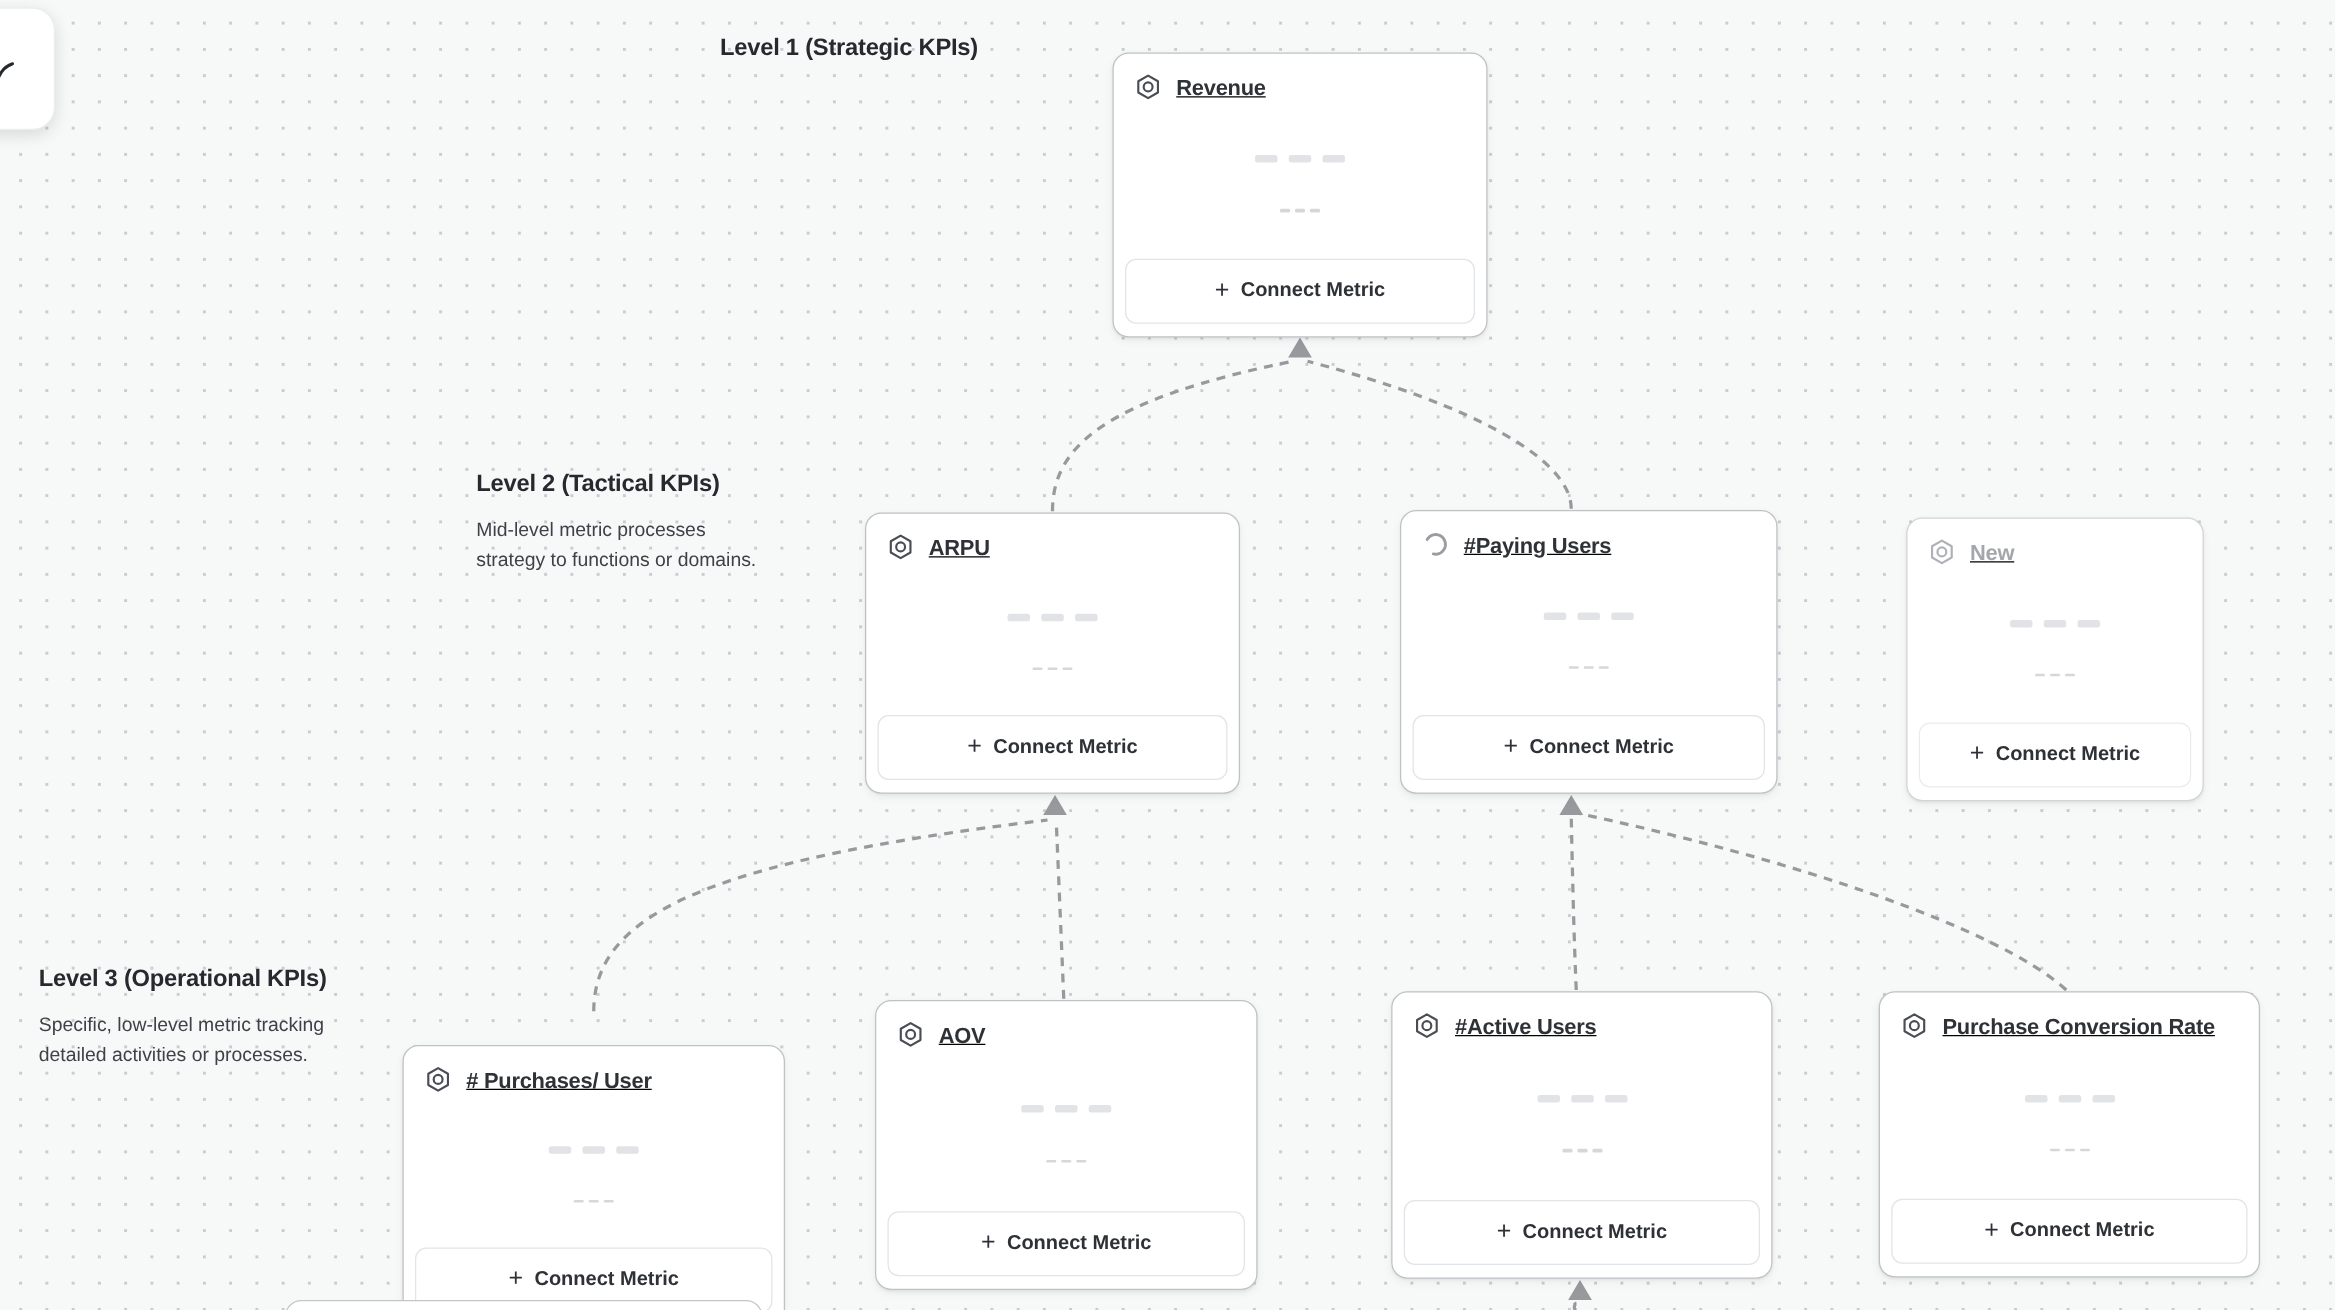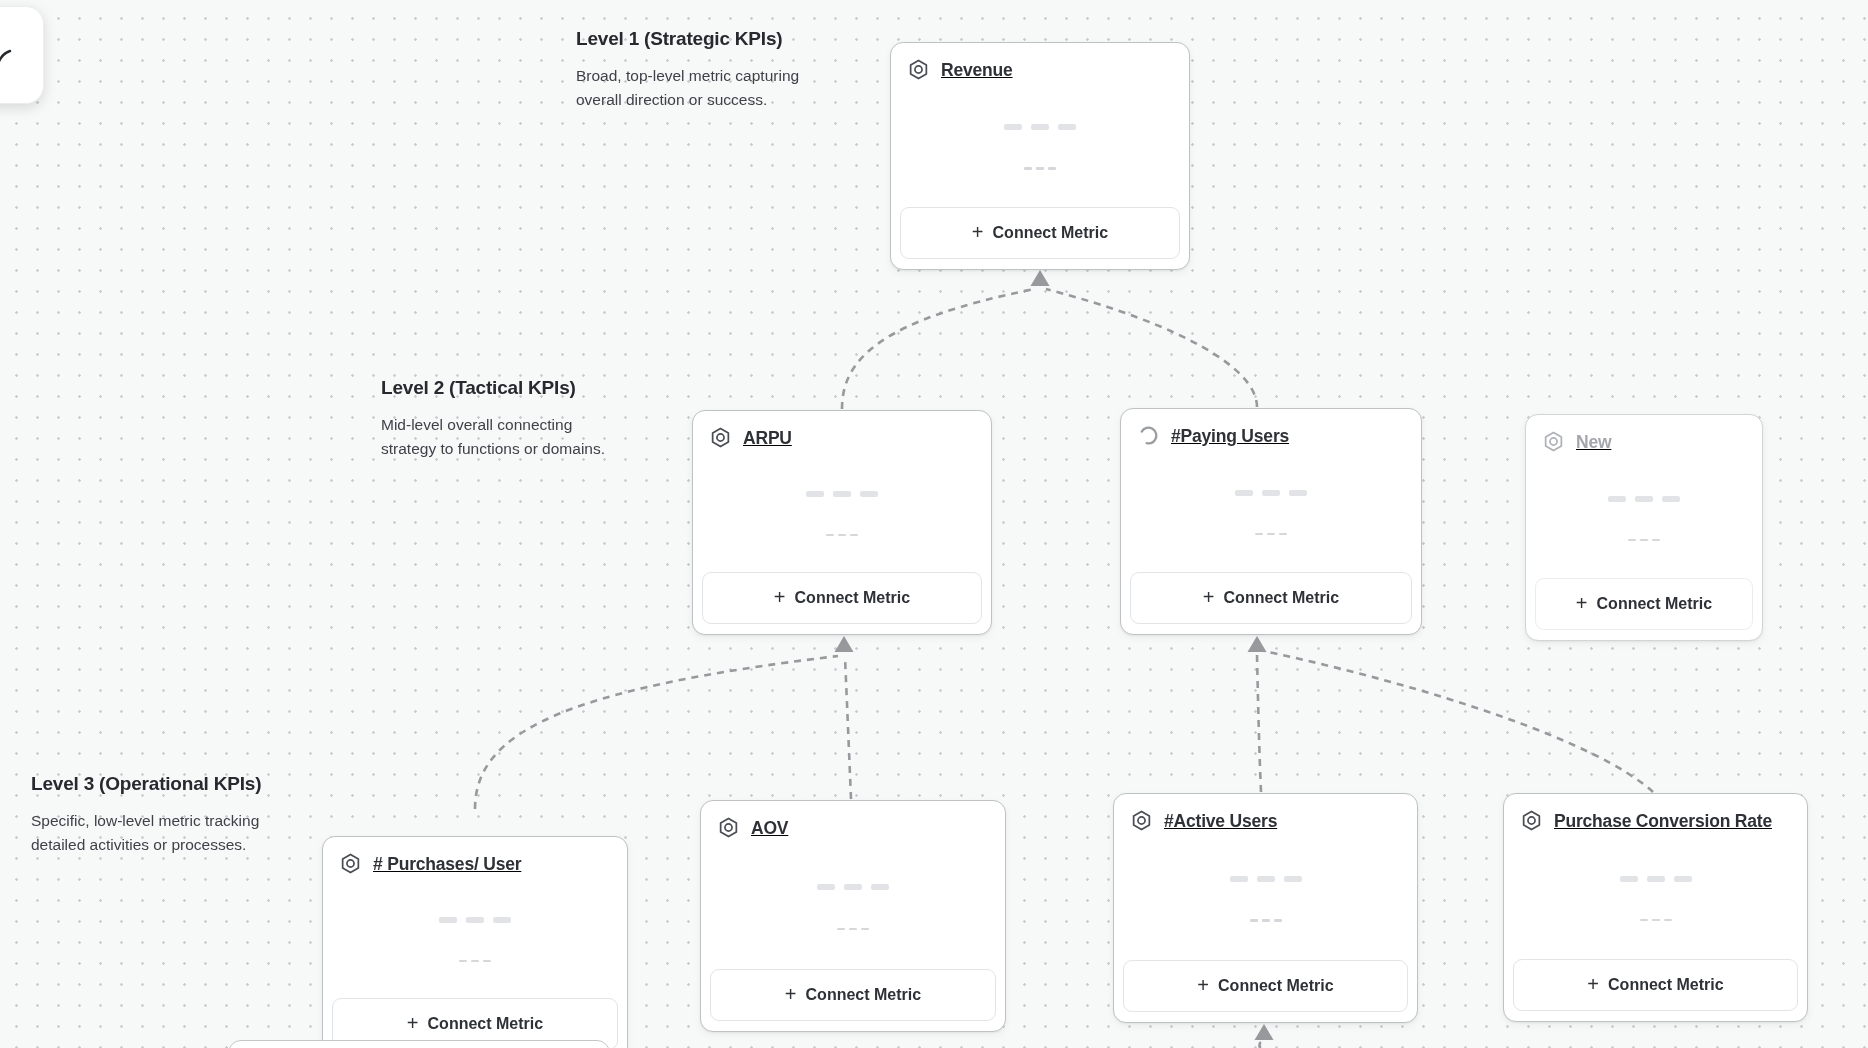--- a/index.html
+++ b/index.html
@@ -100,25 +100,24 @@
 </svg>
 
 <div class="float-btn">
   <svg width="16" height="18" viewBox="0 0 16 18">
     <path d="M1 15 C3 9 7 4 13 2" stroke="#26292e" stroke-width="2.4" fill="none" stroke-linecap="round"></path>
   </svg>
 </div>
 
 <div class="level-label lv1">
   <h2>Level 1 (Strategic KPIs)</h2>
-  <p><span>Broad, top-level metric capturing</span><br><span>overall direction or success.</span></p>
 </div>
 <div class="level-label lv2">
   <h2>Level 2 (Tactical KPIs)</h2>
-  <p><span>Mid-level overall connecting</span><br><span>strategy to functions or domains.</span></p>
+  <p><span>Mid-level metric processes</span><br><span>strategy to functions or domains.</span></p>
 </div>
 <div class="level-label lv3">
   <h2>Level 3 (Operational KPIs)</h2>
   <p><span>Specific, low-level metric tracking</span><br><span>detailed activities or processes.</span></p>
 </div>
 
 <div class="card c-revenue">
     <div class="card-header">
       <span class="icon-wrap">
         <svg width="23" height="23" viewBox="0 0 24 24" fill="none">

